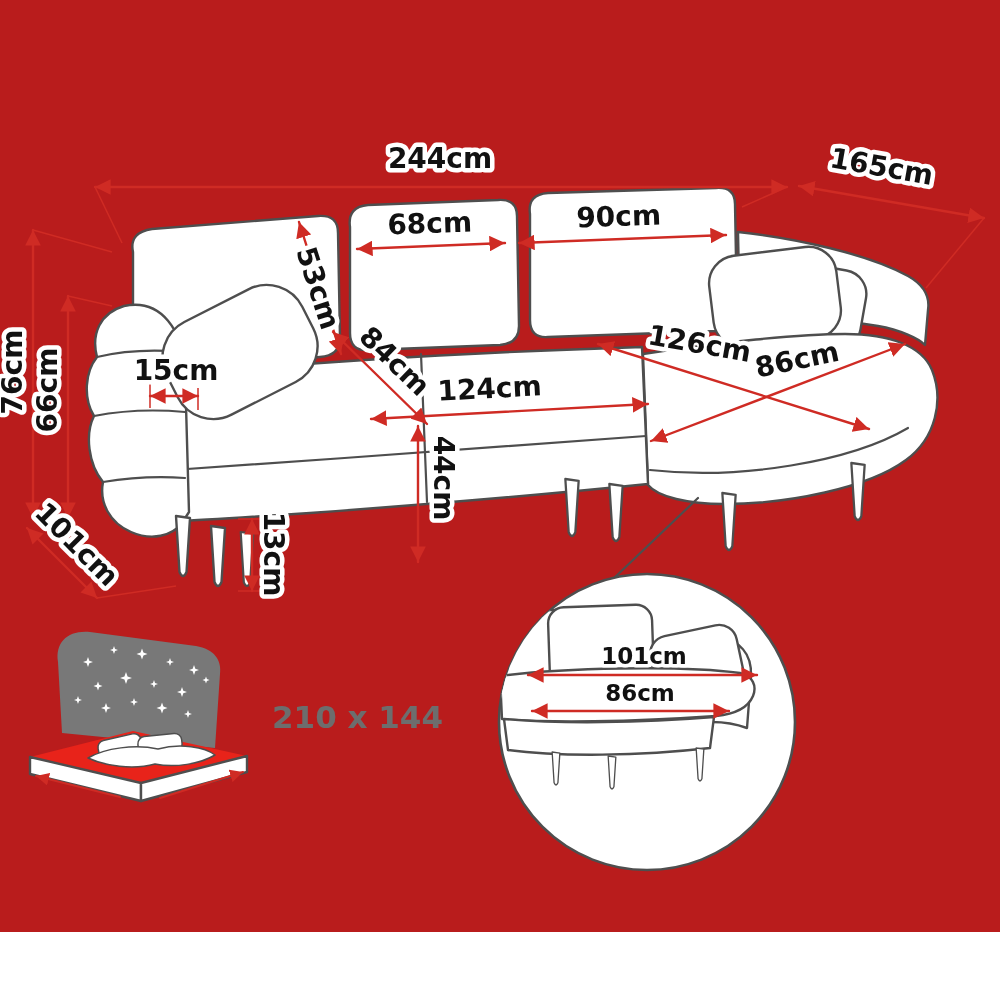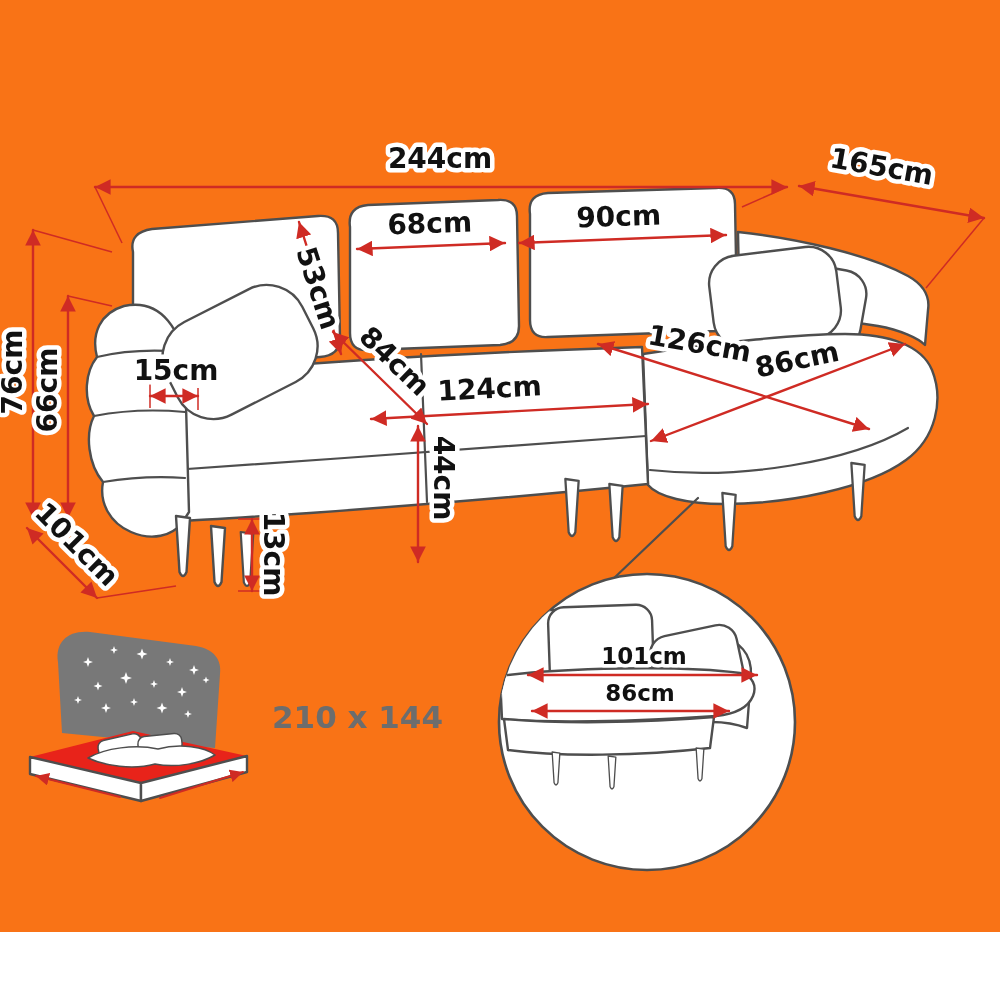--- a/index.html
+++ b/index.html
@@ -1,16 +1,16 @@
 <!DOCTYPE html>
 <html style="--dimension-red: #cf2b24; --outline-gray: #4e4e4e; --label-ink: #111111; --muted-gray: #6d6d6d; --headboard-gray: #787878; --bed-red: #e8231a;"><head>
 <meta charset="utf-8">
 <style>
   html,body{margin:0;padding:0;background:#ffffff;}
-  .canvas{width:1000px;height:932px;position:relative;background:#f97316;overflow:hidden;}
+  .canvas{width:1000px;height:932px;position:relative;background:#b91c1c;overflow:hidden;}
   svg text{font-family:"DejaVu Sans","Liberation Sans",sans-serif;}
   .lbl{font-size:28px;font-weight:bold;fill:var(--label-ink,#111111);
        paint-order:stroke;stroke:#ffffff;stroke-width:9px;stroke-linejoin:round;text-anchor:middle;}
   .lbl-sm{font-size:23px;font-weight:bold;fill:var(--label-ink,#111111);
        paint-order:stroke;stroke:#ffffff;stroke-width:7px;stroke-linejoin:round;text-anchor:middle;}
   .lbl-bed{font-size:31px;font-weight:bold;fill:var(--muted-gray,#6d6d6d);text-anchor:start;}
   .out{fill:#ffffff;stroke:var(--outline-gray,#4e4e4e);stroke-width:2.4;
        stroke-linejoin:round;stroke-linecap:round;}
   .out-line{fill:none;stroke:var(--outline-gray,#4e4e4e);stroke-width:2.2;
        stroke-linejoin:round;stroke-linecap:round;}

